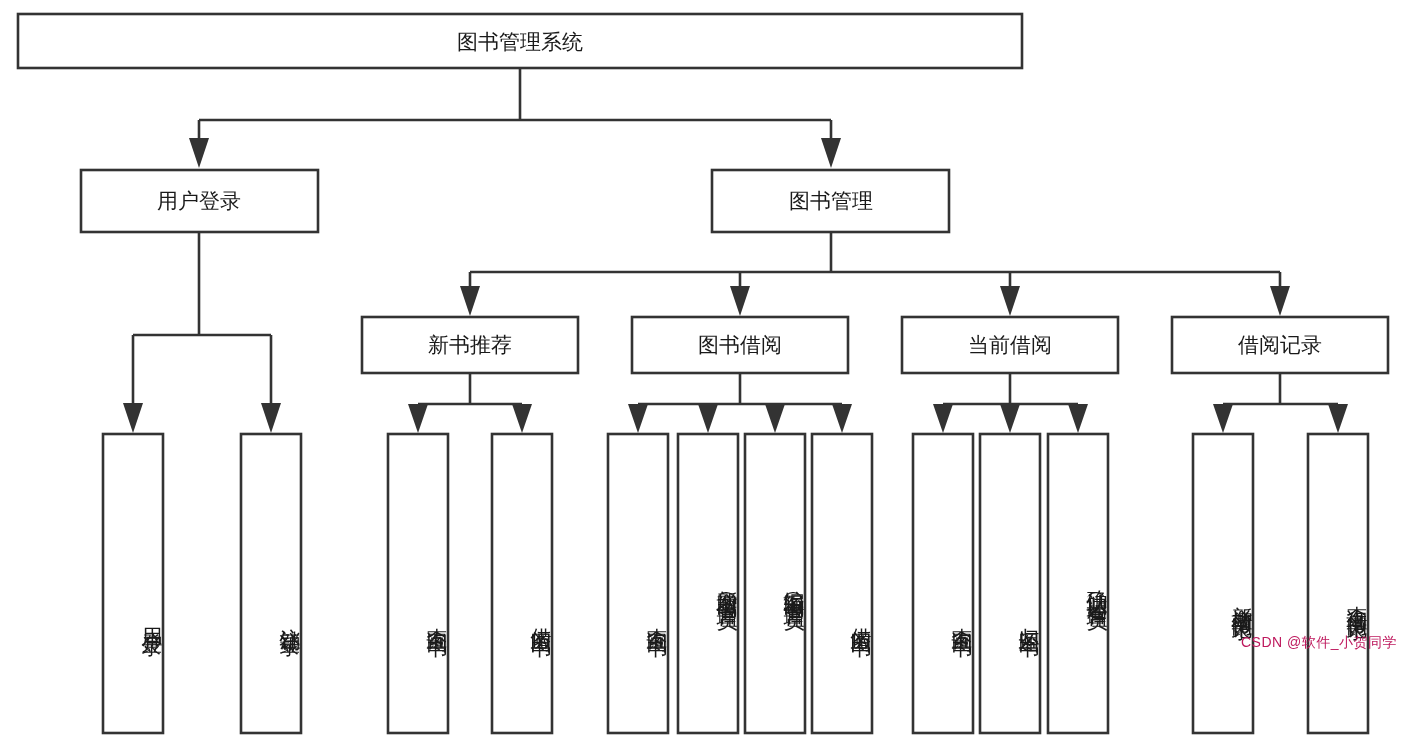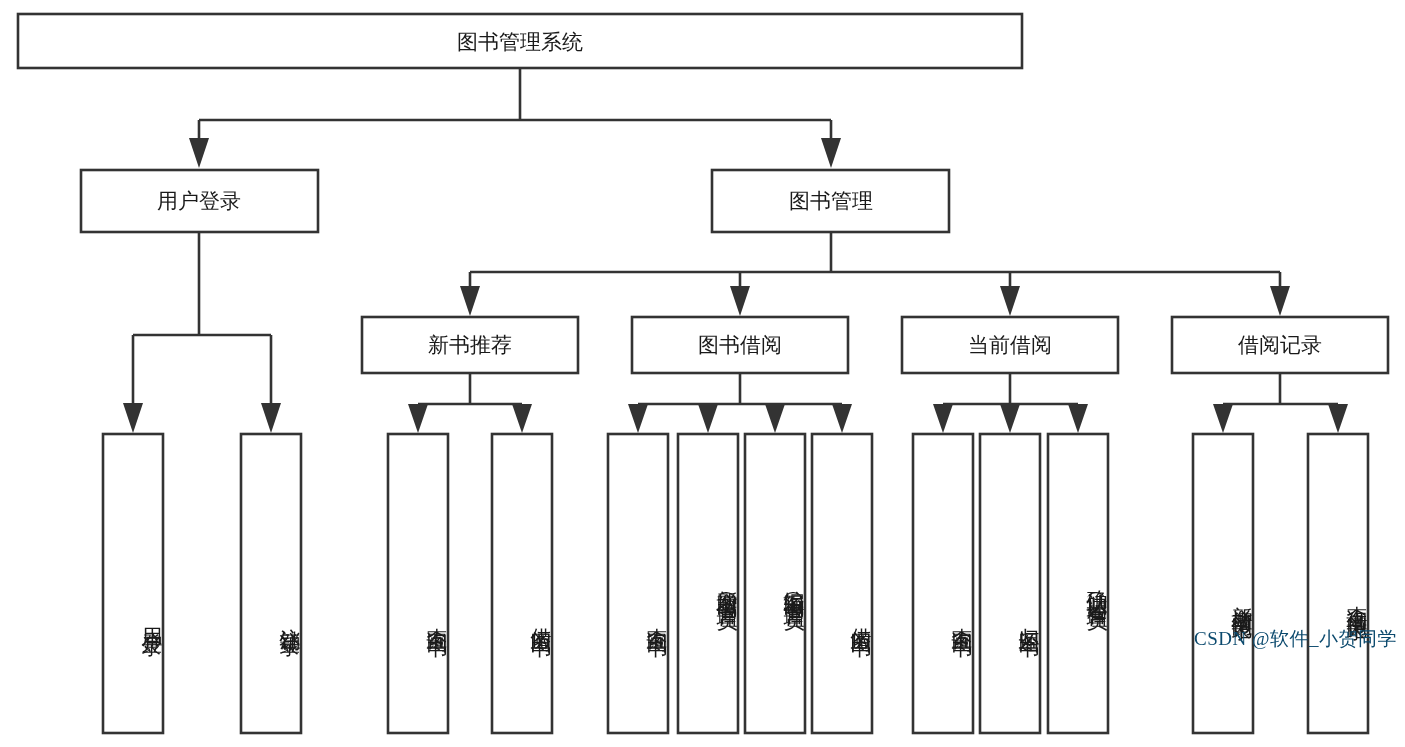--- a/index.html
+++ b/index.html
@@ -60,23 +60,23 @@
     line-height: 1;
     letter-spacing: 3px;
     color: #1a1a1a;
     white-space: nowrap;
     pointer-events: none;
   }
   .watermark {
     position: absolute;
     right: 8px;
     bottom: 4px;
-    font-family: Liberation Serif, serif;
-    font-size: 19px;
-    color: #0c4a6e;
+    font-family: Liberation Sans, sans-serif;
+    font-size: 14px;
+    color: #be185d;
     letter-spacing: 0.5px;
     white-space: nowrap;
   }
 </style>
 </head>
 <body>
 
 <div id="diagram-root">
 
   <svg class="canvas" viewBox="0 0 1405 747" xmlns="http://www.w3.org/2000/svg">

